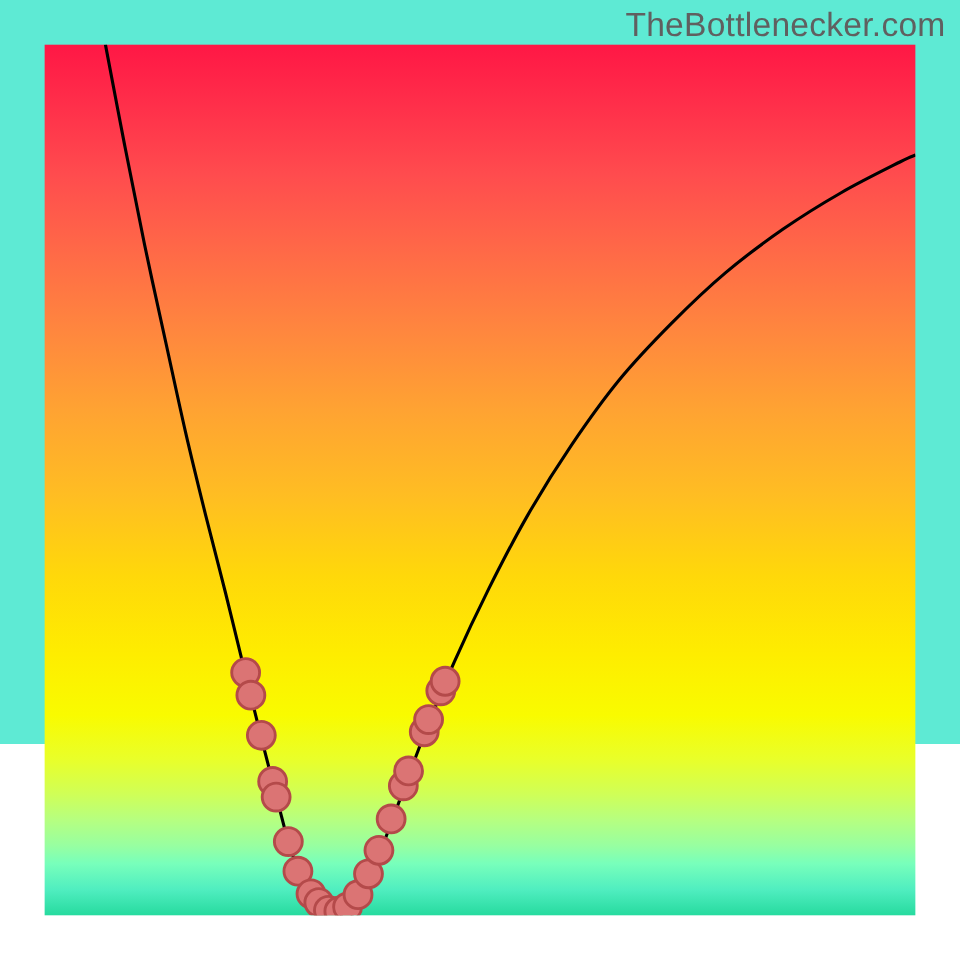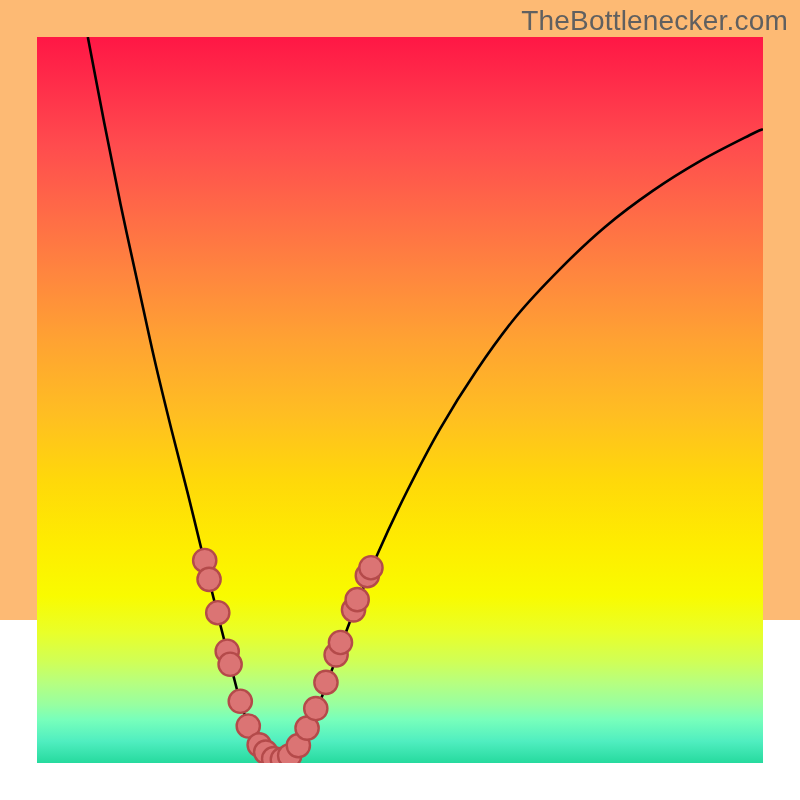--- a/index.html
+++ b/index.html
@@ -8,21 +8,21 @@
     width: 800px;
     height: 800px;
     overflow: hidden;
     background: #fff;
     font-family: Arial, Helvetica, sans-serif;
   }
   .stage {
     position: relative;
     width: 800px;
     height: 620px;
-    background: #fdba74;
+    background: #5eead4;
   }
   .watermark {
     position: absolute;
     top: 5px;
     right: 12px;
     font-size: 28px;
     font-weight: 400;
     color: #606060;
     letter-spacing: 0.2px;
     z-index: 50;

